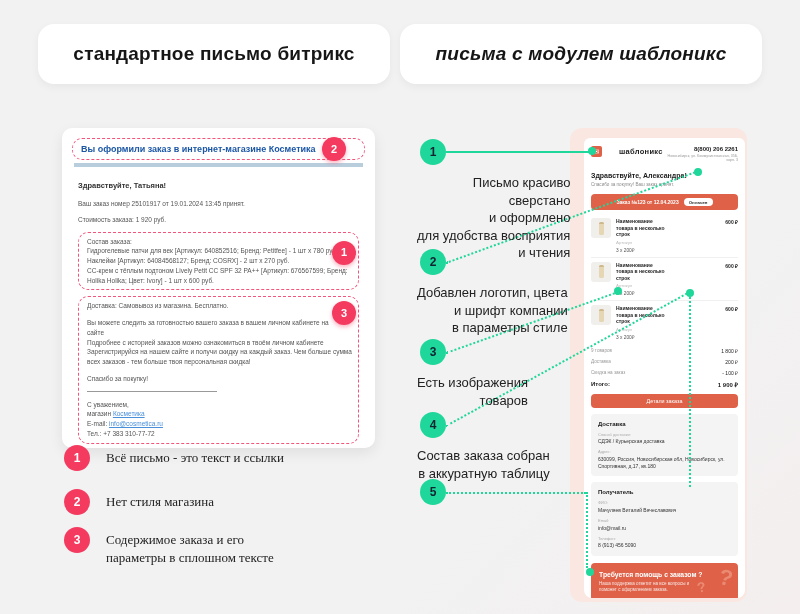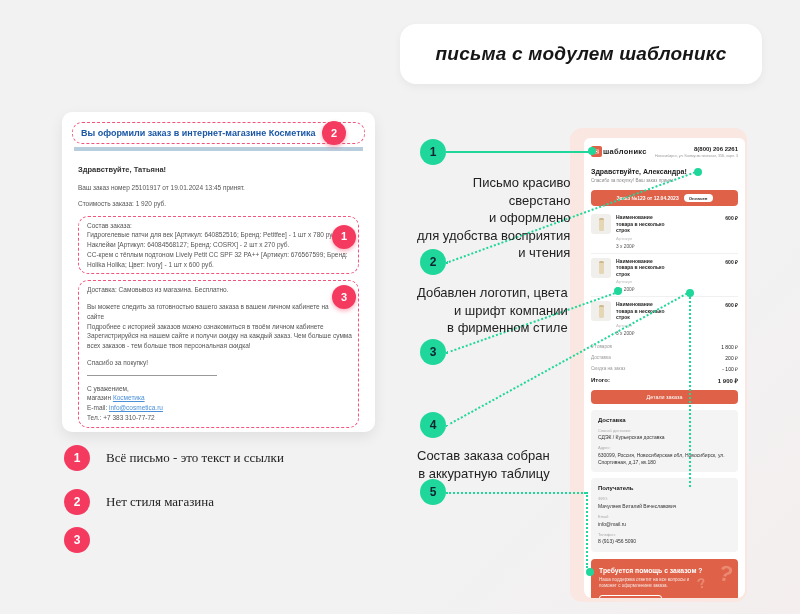--- a/index.html
+++ b/index.html
@@ -9,21 +9,21 @@
            background:linear-gradient(135deg,#f2f2f3 70%,#f4eeee 100%); }
 
   
   .hdr-card { position:absolute; top:24px; height:60px; background:#fff; border-radius:16px;
               box-shadow:0 3px 8px rgba(0,0,0,.05); display:flex; align-items:center; justify-content:center; }
   .hdr-card.left { left:38px; width:352px; }
   .hdr-card.right { left:400px; width:362px;font-style:italic; }
   .hdr-title { font-size:19px; font-weight:bold; color:#161616; letter-spacing:.2px; }
 
   
-  .bitrix-card { position:absolute; left:62px; top:112px; width:313px; height:320px; background:#fff;
+  .bitrix-card { position:absolute; left:62px; top:128px; width:313px; height:320px; background:#fff;
                  border-radius:10px; box-shadow:0 5px 14px rgba(0,0,0,.08); padding:8px 10px; font-size:6.5px; color:#555; }
   .dashed { border:1.5px dashed #f4547b; border-radius:10px; position:relative; }
   .b-head { padding:5px 8px; margin:2px 0 0 0; }
   .b-title { color:#1b57a6; font-weight:bold; font-size:9px; white-space:nowrap; overflow:hidden; }
   .b-bar { height:4px; background:#b9cedd; margin:3px 2px 0 2px; }
   .b-body { padding:8px 6px 0 6px; line-height:1.45; }
   .b-greet { font-weight:bold; font-size:7.5px; color:#333; margin:6px 0 7px 0; }
   .b-line { margin-bottom:7px; }
   .b-items { padding:4px 8px; margin-bottom:6px; line-height:1.5; }
   .b-foot { padding:4px 8px; line-height:1.5; }
@@ -46,21 +46,21 @@
   .conn { position:absolute; height:0; border-top:2px dotted #1fd79a; transform-origin:left center; z-index:25; }
   .conn.solid { border-top:2px solid #1fd79a; }
   .conn.vert { width:0; border-top:none; border-left:2px dotted #1fd79a; transform:none; }
   .gdot { position:absolute; width:8px; height:8px; border-radius:50%; background:#1fd79a; z-index:26; }
 
   
   .peach { position:absolute; left:570px; top:128px; width:177px; height:474px; background:#fae7e2; border-radius:12px; }
   .mock { position:absolute; left:584px; top:138px; width:161px; height:460px; background:#fff;
           border-radius:6px 6px 8px 8px; overflow:hidden; font-size:5px; color:#333; }
   .m-head { display:flex; justify-content:space-between; align-items:flex-start; padding:8px 7px 4px 7px; }
-  .m-logo { display:flex; align-items:center; gap:1px; }
+  .m-logo { display:flex; align-items:center; gap:17px; }
   .m-logo-ic { width:11px; height:11px; background:#de6148; border-radius:2px; color:#fff; font-size:7px;
                display:flex; align-items:center; justify-content:center; }
   .m-logo-tx { font-weight:bold; font-size:7.5px; color:#1c1c1c; letter-spacing:.3px; }
   .m-phone { font-weight:bold; font-size:6px; color:#222; text-align:right; }
   .m-addr { font-size:3.6px; color:#9a9a9a; text-align:right; margin-top:2px; }
   .m-greet { padding:6px 7px 0 7px; }
   .m-greet-t { font-weight:bold; font-size:7px; color:#1c1c1c; }
   .m-greet-s { font-size:4.6px; color:#8d8d8d; margin-top:3px; }
   .m-banner { margin:7px 7px 0 7px; height:16px; background:#de6148; border-radius:4px; display:flex;
               align-items:center; justify-content:center; gap:5px; }
@@ -94,20 +94,23 @@
   .m-help-x { color:rgba(255,255,255,.85); font-size:4.5px; width:95px; line-height:1.4; margin-top:3px; }
   .m-help-b { display:inline-block; border:.8px solid #fff; border-radius:3px; color:#fff; font-size:4.5px;
               padding:2.5px 7px; margin-top:5px; cursor:pointer; }
   .qmark { position:absolute; color:#eb8a72; font-weight:bold; }
 </style>
 </head>
 <body>
 
 <div class="stage">
 
+  <div class="hdr-card left">
+    <div class="hdr-title">стандартное письмо битрикс</div>
+  </div>
   <div class="hdr-card right">
     <div class="hdr-title">письма с модулем шаблоникс</div>
   </div>
 
   <div class="bitrix-card">
     <div class="dashed b-head">
       <div class="b-title">Вы оформили заказ в интернет-магазине Косметика</div>
       <div class="pin" style="right:18px; top:-2px;">2</div>
     </div>
     <div class="b-bar"></div>
@@ -143,35 +146,39 @@
   <div class="note" style="left:64px; top:445px;">
     <div class="note-circle">1</div>
     <div class="note-text">Всё письмо - это текст и ссылки</div>
   </div>
   <div class="note" style="left:64px; top:489px;">
     <div class="note-circle">2</div>
     <div class="note-text">Нет стиля магазина</div>
   </div>
   <div class="note" style="left:64px; top:527px;">
     <div class="note-circle">3</div>
+    <div class="note-text">Содержимое заказа и его
+параметры в сплошном тексте</div>
   </div>
 
   <div class="anno-circle" style="left:420px; top:139px;">1</div>
   <div class="anno-text" style="left:417px; top:174px;">Письмо красиво
 сверстано
 и оформлено
 для удобства восприятия
 и чтения</div>
 
   <div class="anno-circle" style="left:420px; top:249px;">2</div>
   <div class="anno-text" style="left:417px; top:284px;">Добавлен логотип, цвета
 и шрифт компании
-в фирменном стиле</div>
+в параметры стиле</div>
 
   <div class="anno-circle" style="left:420px; top:339px;">3</div>
+  <div class="anno-text" style="left:417px; top:374px;">Есть изображения
+товаров</div>
 
   <div class="anno-circle" style="left:420px; top:412px;">4</div>
   <div class="anno-text" style="left:417px; top:447px;">Состав заказа собран
 в аккуратную таблицу</div>
 
   <div class="anno-circle" style="left:420px; top:479px;">5</div>
 
   <div class="conn solid" style="left:446px; top:151px; width:146px;"></div>
   <div class="gdot" style="left:588px; top:147px;"></div>
 

